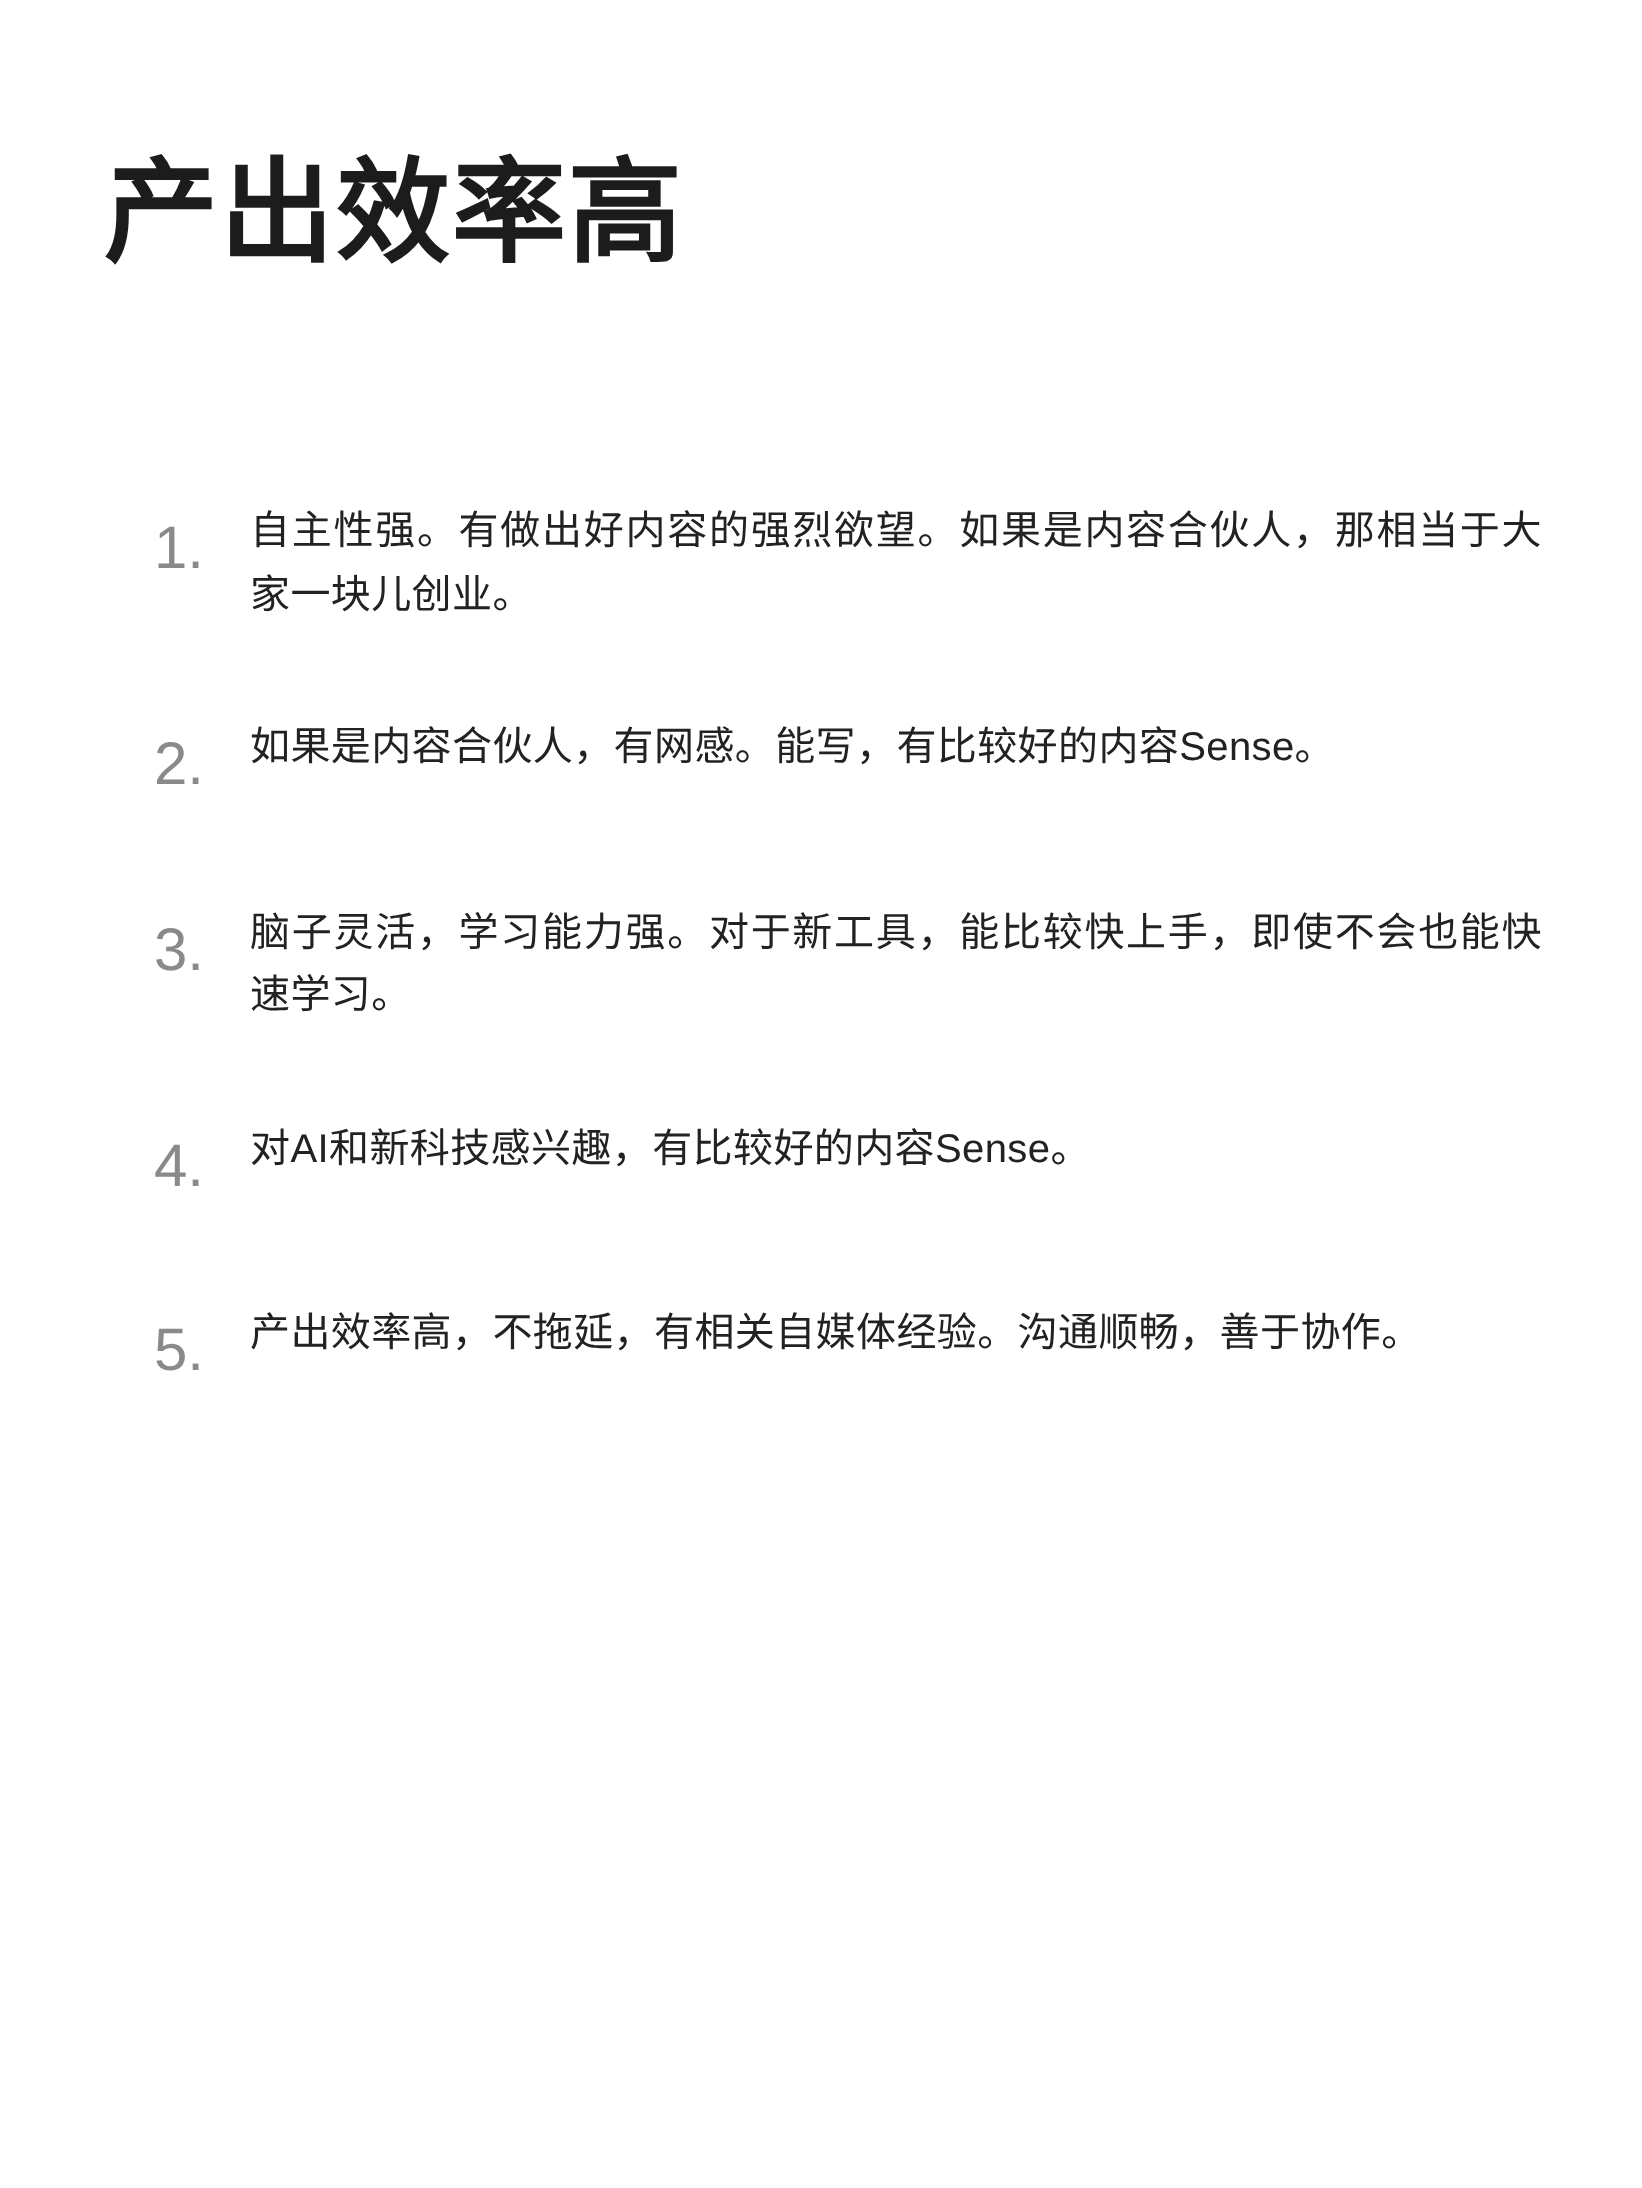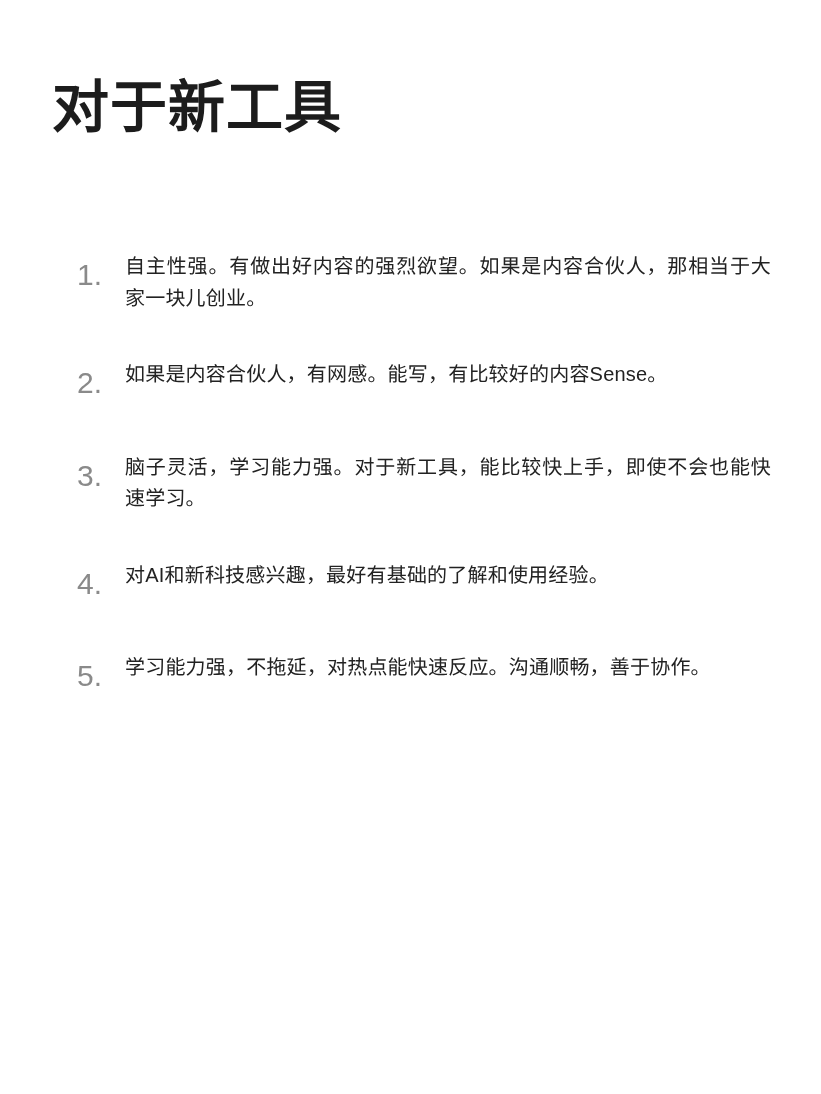--- a/index.html
+++ b/index.html
@@ -61,37 +61,37 @@
     letter-spacing: 0.2px;
     text-align: justify;
     text-justify: inter-character;
     margin-left: 12px;
   }
 </style>
 </head>
 <body>
 
 <div class="page">
-  <h1 class="title">对于新工具</h1>
+  <h1 class="title">产出效率高</h1>
 
   <ol class="list">
     <li class="list-item">
       <span class="item-number">1.</span>
       <span class="item-text">自主性强。有做出好内容的强烈欲望。如果是内容合伙人，那相当于大家一块儿创业。</span>
     </li>
     <li class="list-item">
       <span class="item-number">2.</span>
       <span class="item-text">如果是内容合伙人，有网感。能写，有比较好的内容Sense。</span>
     </li>
     <li class="list-item">
       <span class="item-number">3.</span>
       <span class="item-text">脑子灵活，学习能力强。对于新工具，能比较快上手，即使不会也能快速学习。</span>
     </li>
     <li class="list-item">
       <span class="item-number">4.</span>
-      <span class="item-text">对AI和新科技感兴趣，最好有基础的了解和使用经验。</span>
+      <span class="item-text">对AI和新科技感兴趣，有比较好的内容Sense。</span>
     </li>
     <li class="list-item">
       <span class="item-number">5.</span>
-      <span class="item-text">学习能力强，不拖延，对热点能快速反应。沟通顺畅，善于协作。</span>
+      <span class="item-text">产出效率高，不拖延，有相关自媒体经验。沟通顺畅，善于协作。</span>
     </li>
   </ol>
 </div>
 
 </body></html>

